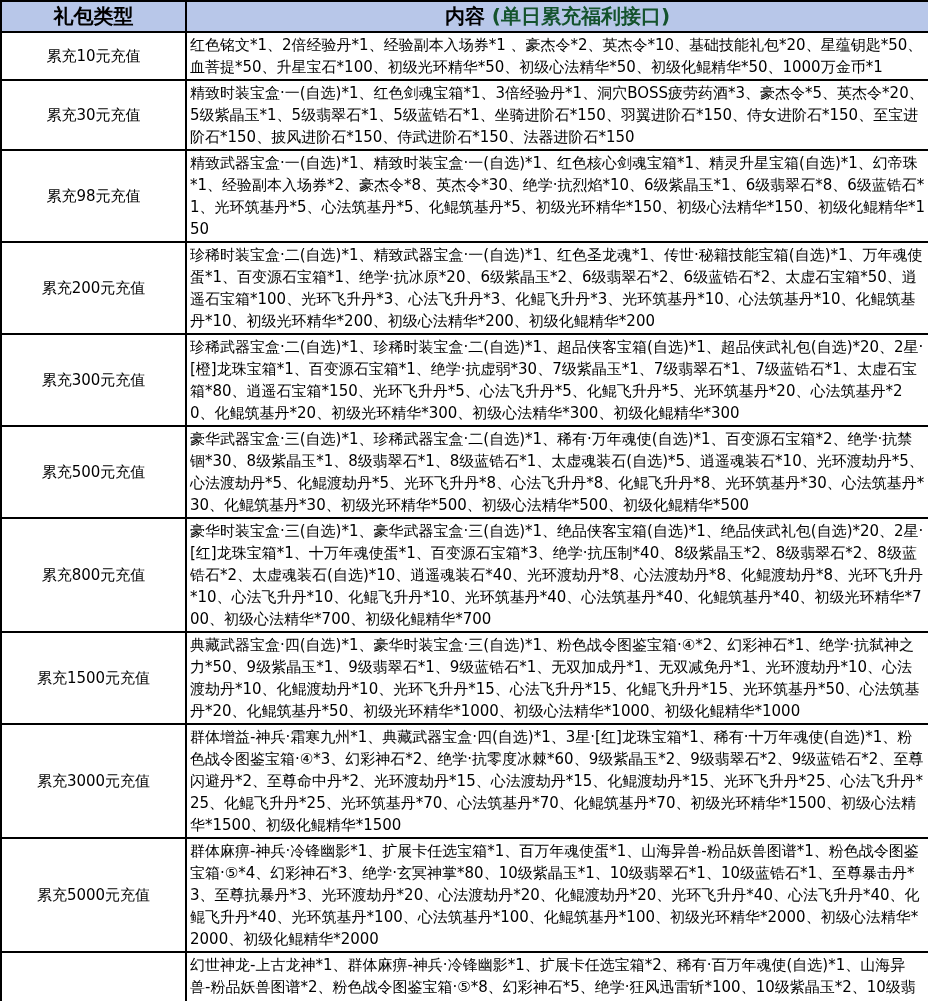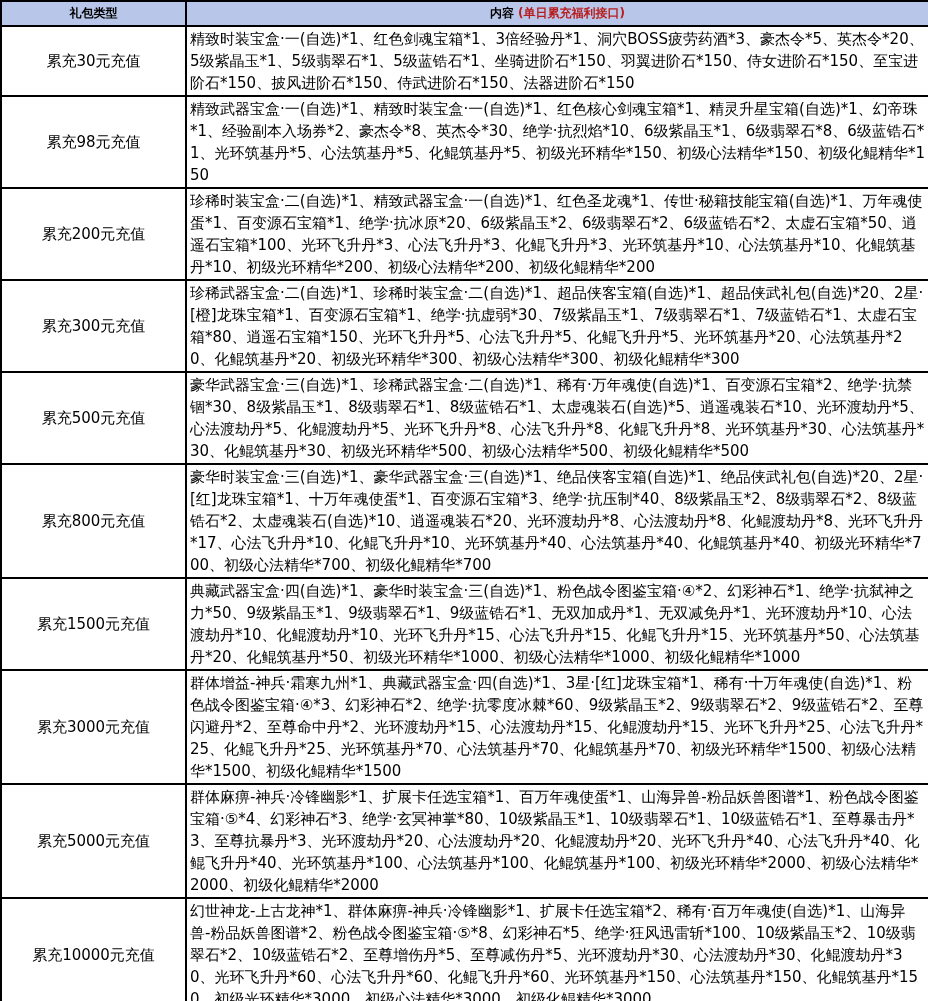--- a/index.html
+++ b/index.html
@@ -17,29 +17,29 @@
     table-layout: fixed;
     width: 928px;
   }
   table.reward-table th,
   table.reward-table td {
     border: 2px solid #000000;
     vertical-align: middle;
   }
   th.hdr {
     background: #b8c7e9;
-    font-size: 12px;
+    font-size: 20px;
     font-weight: bold;
     height: 21px;
     padding: 1px 2px;
     text-align: center;
     white-space: nowrap;
   }
   th.hdr .note {
-    color: #b91c1c;
+    color: #14532d;
   }
   td.type-cell {
     width: 179px;
     text-align: center;
     font-size: 15px;
     padding: 0 2px;
     white-space: nowrap;
   }
   td.content-cell {
     width: 737px;
@@ -55,20 +55,24 @@
 
 <table class="reward-table">
   <thead>
     <tr>
       <th class="hdr" style="width:179px">礼包类型</th>
       <th class="hdr" style="width:737px"><span>内容</span><span class="note"> (单日累充福利接口)</span></th>
     </tr>
   </thead>
   <tbody>
     <tr>
+      <td class="type-cell">累充10元充值</td>
+      <td class="content-cell">红色铭文*1、2倍经验丹*1、经验副本入场券*1 、豪杰令*2、英杰令*10、基础技能礼包*20、星蕴钥匙*50、血菩提*50、升星宝石*100、初级光环精华*50、初级心法精华*50、初级化鲲精华*50、1000万金币*1</td>
+    </tr>
+    <tr>
       <td class="type-cell">累充30元充值</td>
       <td class="content-cell">精致时装宝盒·一(自选)*1、红色剑魂宝箱*1、3倍经验丹*1、洞穴BOSS疲劳药酒*3、豪杰令*5、英杰令*20、5级紫晶玉*1、5级翡翠石*1、5级蓝锆石*1、坐骑进阶石*150、羽翼进阶石*150、侍女进阶石*150、至宝进阶石*150、披风进阶石*150、侍武进阶石*150、法器进阶石*150</td>
     </tr>
     <tr>
       <td class="type-cell">累充98元充值</td>
       <td class="content-cell">精致武器宝盒·一(自选)*1、精致时装宝盒·一(自选)*1、红色核心剑魂宝箱*1、精灵升星宝箱(自选)*1、幻帝珠*1、经验副本入场券*2、豪杰令*8、英杰令*30、绝学·抗烈焰*10、6级紫晶玉*1、6级翡翠石*8、6级蓝锆石*1、光环筑基丹*5、心法筑基丹*5、化鲲筑基丹*5、初级光环精华*150、初级心法精华*150、初级化鲲精华*150</td>
     </tr>
     <tr>
       <td class="type-cell">累充200元充值</td>
       <td class="content-cell">珍稀时装宝盒·二(自选)*1、精致武器宝盒·一(自选)*1、红色圣龙魂*1、传世·秘籍技能宝箱(自选)*1、万年魂使蛋*1、百变源石宝箱*1、绝学·抗冰原*20、6级紫晶玉*2、6级翡翠石*2、6级蓝锆石*2、太虚石宝箱*50、逍遥石宝箱*100、光环飞升丹*3、心法飞升丹*3、化鲲飞升丹*3、光环筑基丹*10、心法筑基丹*10、化鲲筑基丹*10、初级光环精华*200、初级心法精华*200、初级化鲲精华*200</td>
@@ -76,21 +80,21 @@
     <tr>
       <td class="type-cell">累充300元充值</td>
       <td class="content-cell">珍稀武器宝盒·二(自选)*1、珍稀时装宝盒·二(自选)*1、超品侠客宝箱(自选)*1、超品侠武礼包(自选)*20、2星·[橙]龙珠宝箱*1、百变源石宝箱*1、绝学·抗虚弱*30、7级紫晶玉*1、7级翡翠石*1、7级蓝锆石*1、太虚石宝箱*80、逍遥石宝箱*150、光环飞升丹*5、心法飞升丹*5、化鲲飞升丹*5、光环筑基丹*20、心法筑基丹*20、化鲲筑基丹*20、初级光环精华*300、初级心法精华*300、初级化鲲精华*300</td>
     </tr>
     <tr>
       <td class="type-cell">累充500元充值</td>
       <td class="content-cell">豪华武器宝盒·三(自选)*1、珍稀武器宝盒·二(自选)*1、稀有·万年魂使(自选)*1、百变源石宝箱*2、绝学·抗禁锢*30、8级紫晶玉*1、8级翡翠石*1、8级蓝锆石*1、太虚魂装石(自选)*5、逍遥魂装石*10、光环渡劫丹*5、心法渡劫丹*5、化鲲渡劫丹*5、光环飞升丹*8、心法飞升丹*8、化鲲飞升丹*8、光环筑基丹*30、心法筑基丹*30、化鲲筑基丹*30、初级光环精华*500、初级心法精华*500、初级化鲲精华*500</td>
     </tr>
     <tr>
       <td class="type-cell">累充800元充值</td>
-      <td class="content-cell">豪华时装宝盒·三(自选)*1、豪华武器宝盒·三(自选)*1、绝品侠客宝箱(自选)*1、绝品侠武礼包(自选)*20、2星·[红]龙珠宝箱*1、十万年魂使蛋*1、百变源石宝箱*3、绝学·抗压制*40、8级紫晶玉*2、8级翡翠石*2、8级蓝锆石*2、太虚魂装石(自选)*10、逍遥魂装石*20、光环渡劫丹*8、心法渡劫丹*8、化鲲渡劫丹*8、光环飞升丹*17、心法飞升丹*10、化鲲飞升丹*10、光环筑基丹*40、心法筑基丹*40、化鲲筑基丹*40、初级光环精华*700、初级心法精华*700、初级化鲲精华*700</td>
+      <td class="content-cell">豪华时装宝盒·三(自选)*1、豪华武器宝盒·三(自选)*1、绝品侠客宝箱(自选)*1、绝品侠武礼包(自选)*20、2星·[红]龙珠宝箱*1、十万年魂使蛋*1、百变源石宝箱*3、绝学·抗压制*40、8级紫晶玉*2、8级翡翠石*2、8级蓝锆石*2、太虚魂装石(自选)*10、逍遥魂装石*40、光环渡劫丹*8、心法渡劫丹*8、化鲲渡劫丹*8、光环飞升丹*10、心法飞升丹*10、化鲲飞升丹*10、光环筑基丹*40、心法筑基丹*40、化鲲筑基丹*40、初级光环精华*700、初级心法精华*700、初级化鲲精华*700</td>
     </tr>
     <tr>
       <td class="type-cell">累充1500元充值</td>
       <td class="content-cell">典藏武器宝盒·四(自选)*1、豪华时装宝盒·三(自选)*1、粉色战令图鉴宝箱·④*2、幻彩神石*1、绝学·抗弑神之力*50、9级紫晶玉*1、9级翡翠石*1、9级蓝锆石*1、无双加成丹*1、无双减免丹*1、光环渡劫丹*10、心法渡劫丹*10、化鲲渡劫丹*10、光环飞升丹*15、心法飞升丹*15、化鲲飞升丹*15、光环筑基丹*50、心法筑基丹*20、化鲲筑基丹*50、初级光环精华*1000、初级心法精华*1000、初级化鲲精华*1000</td>
     </tr>
     <tr>
       <td class="type-cell">累充3000元充值</td>
       <td class="content-cell">群体增益-神兵·霜寒九州*1、典藏武器宝盒·四(自选)*1、3星·[红]龙珠宝箱*1、稀有·十万年魂使(自选)*1、粉色战令图鉴宝箱·④*3、幻彩神石*2、绝学·抗零度冰棘*60、9级紫晶玉*2、9级翡翠石*2、9级蓝锆石*2、至尊闪避丹*2、至尊命中丹*2、光环渡劫丹*15、心法渡劫丹*15、化鲲渡劫丹*15、光环飞升丹*25、心法飞升丹*25、化鲲飞升丹*25、光环筑基丹*70、心法筑基丹*70、化鲲筑基丹*70、初级光环精华*1500、初级心法精华*1500、初级化鲲精华*1500</td>
     </tr>
     <tr>

